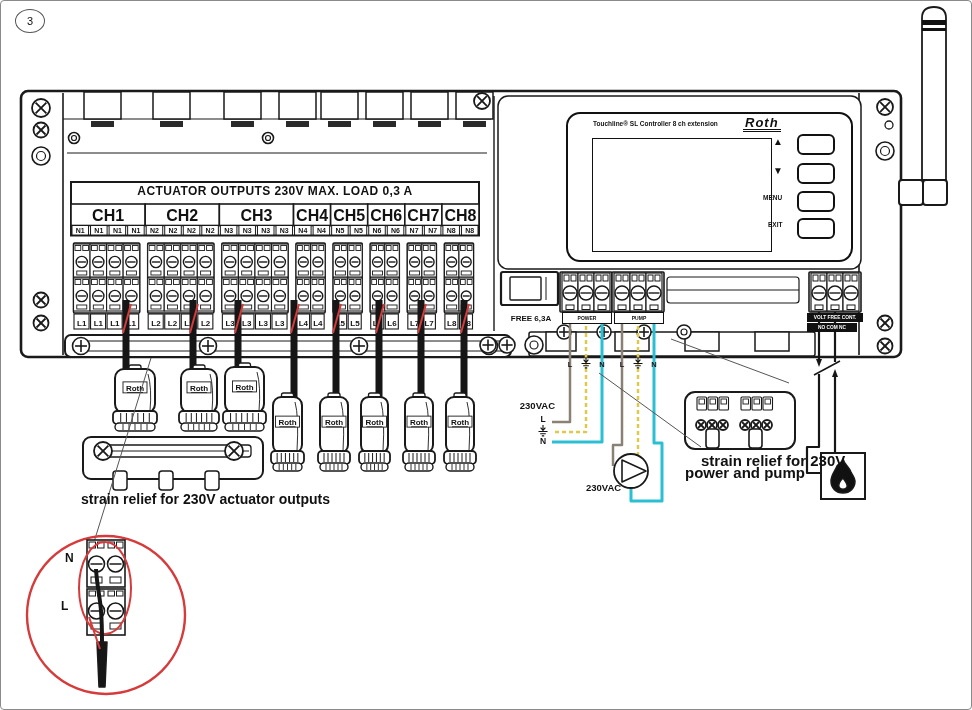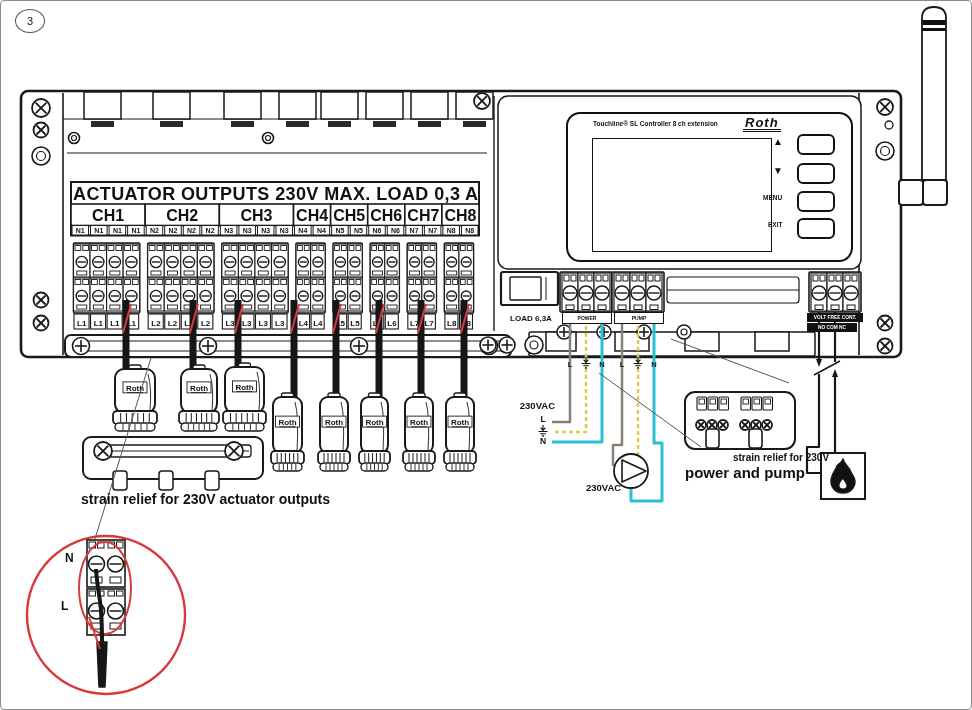--- a/index.html
+++ b/index.html
@@ -848,37 +848,37 @@
         <path d="M921,17 Q921,6 933,6 Q945,6 945,17 L945,179 L921,179 Z" fill="#fff" stroke="#1a1a1a" stroke-width="1.8" stroke-linejoin="round"></path>
         <rect x="921" y="19" width="24" height="5" rx="0" fill="#111" stroke="none"></rect>
         <rect x="921" y="27" width="24" height="3" rx="0" fill="#111" stroke="none"></rect>
         <rect x="898" y="179" width="24" height="25" rx="3" fill="#fff" stroke="#1a1a1a" stroke-width="2"></rect>
         <rect x="922" y="179" width="24" height="25" rx="3" fill="#fff" stroke="#1a1a1a" stroke-width="2"></rect>
       </g>
     </svg>
 
   <div class="lbl fig" style="left:14px;top:8px">3</div>
 
-  <div class="lbl b ctr" style="left:72px;top:184px;width:404px;font-size:18px;letter-spacing:.4px">ACTUATOR OUTPUTS 230V MAX. LOAD 0,3 A</div>
+  <div class="lbl b ctr" style="left:72px;top:184px;width:404px;font-size:12px;letter-spacing:.4px">ACTUATOR OUTPUTS 230V MAX. LOAD 0,3 A</div>
 
   <div class="bezel" style="left:565px;top:111px;width:283px;height:146px"></div>
   <div class="lbl b" style="left:592px;top:120px;font-size:6.5px">Touchline® SL Controller 8 ch extension</div>
   <div class="lbl roth" style="left:742px;top:115px">Roth</div>
   <div class="screen" style="left:591px;top:137px;width:178px;height:112px"></div>
 
   <div class="btn" style="left:796px;top:133px"></div>
   <div class="btn" style="left:796px;top:162px"></div>
   <div class="btn" style="left:796px;top:190px"></div>
   <div class="btn" style="left:796px;top:217px"></div>
   <div class="lbl" style="left:772px;top:136px;font-size:10px">▲</div>
   <div class="lbl" style="left:772px;top:165px;font-size:10px">▼</div>
   <div class="lbl b" style="left:762px;top:194px;font-size:6.5px">MENU</div>
   <div class="lbl b" style="left:767px;top:221px;font-size:6.5px">EXIT</div>
 
-  <div class="lbl b ctr" style="left:500px;top:314px;width:60px;font-size:8px">LOAD 6,3A</div>
+  <div class="lbl b ctr" style="left:500px;top:314px;width:60px;font-size:8px">FREE 6,3A</div>
   <div class="smallbox ctr b" style="left:561px;top:311px;width:48px;height:10px;font-size:5px;line-height:10px">POWER</div>
   <div class="smallbox ctr b" style="left:613px;top:311px;width:48px;height:10px;font-size:5px;line-height:10px">PUMP</div>
 
   <div class="vfbar" style="left:806px;top:312px;width:56px;height:9px;font-size:4.8px;line-height:9px">VOLT FREE CONT.</div>
   <div class="vfbar" style="left:806px;top:322px;width:50px;height:9px;font-size:4.8px;line-height:9px">NO COM NC</div>
 
   <div class="lbl b ctr" style="left:564px;top:360px;width:10px;font-size:7.5px">L</div>
   <svg class="earth" style="left:580px;top:356px" width="10" height="12">
       <path d="M5 0 V5 M2.6 2.6 L5 5.4 L7.4 2.6 M0.5 6.5 H9.5 M2.2 8.7 H7.8 M3.8 10.9 H6.2" stroke="#111" stroke-width="1.1" fill="none"></path>
     </svg>
@@ -893,18 +893,18 @@
   <div class="lbl b rt" style="left:510px;top:400px;width:44px;font-size:9.5px">230VAC</div>
   <div class="lbl b ctr" style="left:536px;top:414px;width:12px;font-size:8.5px">L</div>
   <svg class="earth" style="left:537px;top:424px" width="10" height="12">
       <path d="M5 0 V5 M2.6 2.6 L5 5.4 L7.4 2.6 M0.5 6.5 H9.5 M2.2 8.7 H7.8 M3.8 10.9 H6.2" stroke="#111" stroke-width="1.1" fill="none"></path>
     </svg>
   <div class="lbl b ctr" style="left:536px;top:436px;width:12px;font-size:8.5px">N</div>
 
   <div class="lbl b" style="left:585px;top:482px;font-size:9.5px">230VAC</div>
 
   <div class="lbl b ctr" style="left:80px;top:491px;width:186px;font-size:14px">strain relief for 230V actuator outputs</div>
-  <div class="lbl b ctr" style="left:725px;top:452px;width:110px;font-size:10px">strain relief for 230V</div>
+  <div class="lbl b ctr" style="left:700px;top:452px;width:110px;font-size:15px">strain relief for 230V</div>
   <div class="lbl b ctr" style="left:684px;top:464px;width:110px;font-size:15px">power and pump</div>
 
   <div class="lbl b" style="left:64px;top:551px;font-size:12px">N</div>
   <div class="lbl b" style="left:60px;top:599px;font-size:12px">L</div>
 </div>
 
 </body></html>

